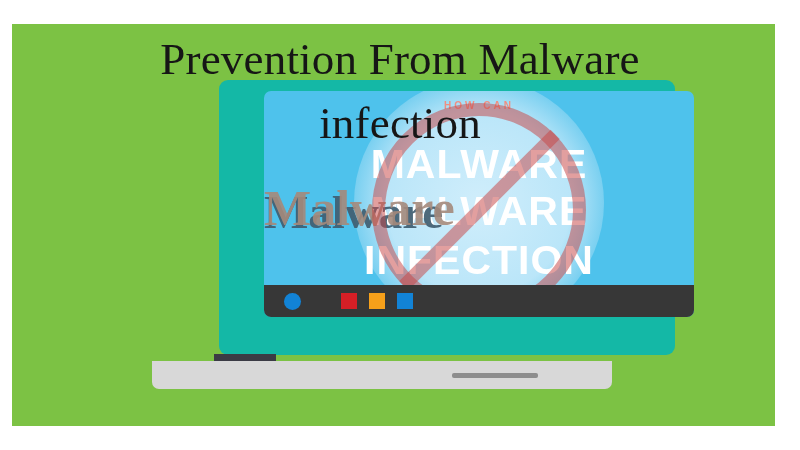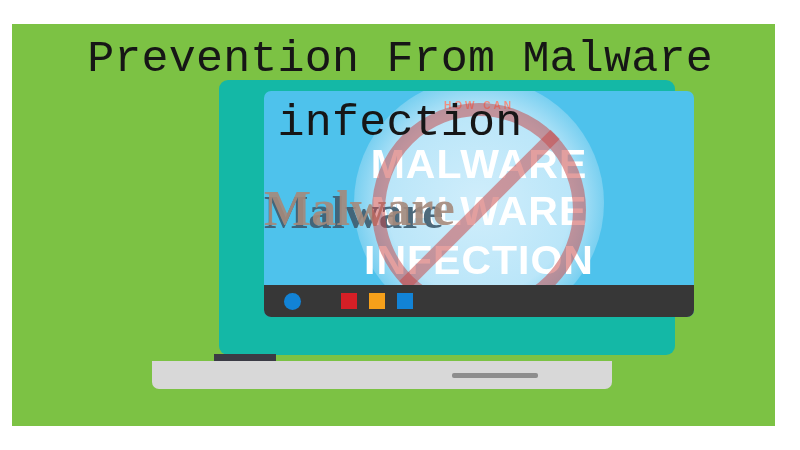--- a/index.html
+++ b/index.html
@@ -37,21 +37,21 @@
     width: 800px;
     text-align: center;
     font-family: "Liberation Serif", serif;
     font-size: 45px;
     line-height: 1.42;
     color: #161616;
     letter-spacing: 0.2px;
     z-index: 40;
     pointer-events: none;
   }
-  #headline .hl-line { display: block; font-family: Liberation Mono, monospace; }
+  #headline .hl-line { display: block; }
 
   
   #laptop {
     position: absolute;
     left: 152px;
     top: 80px;
     width: 460px;
     height: 310px;
     z-index: 20;
   }

